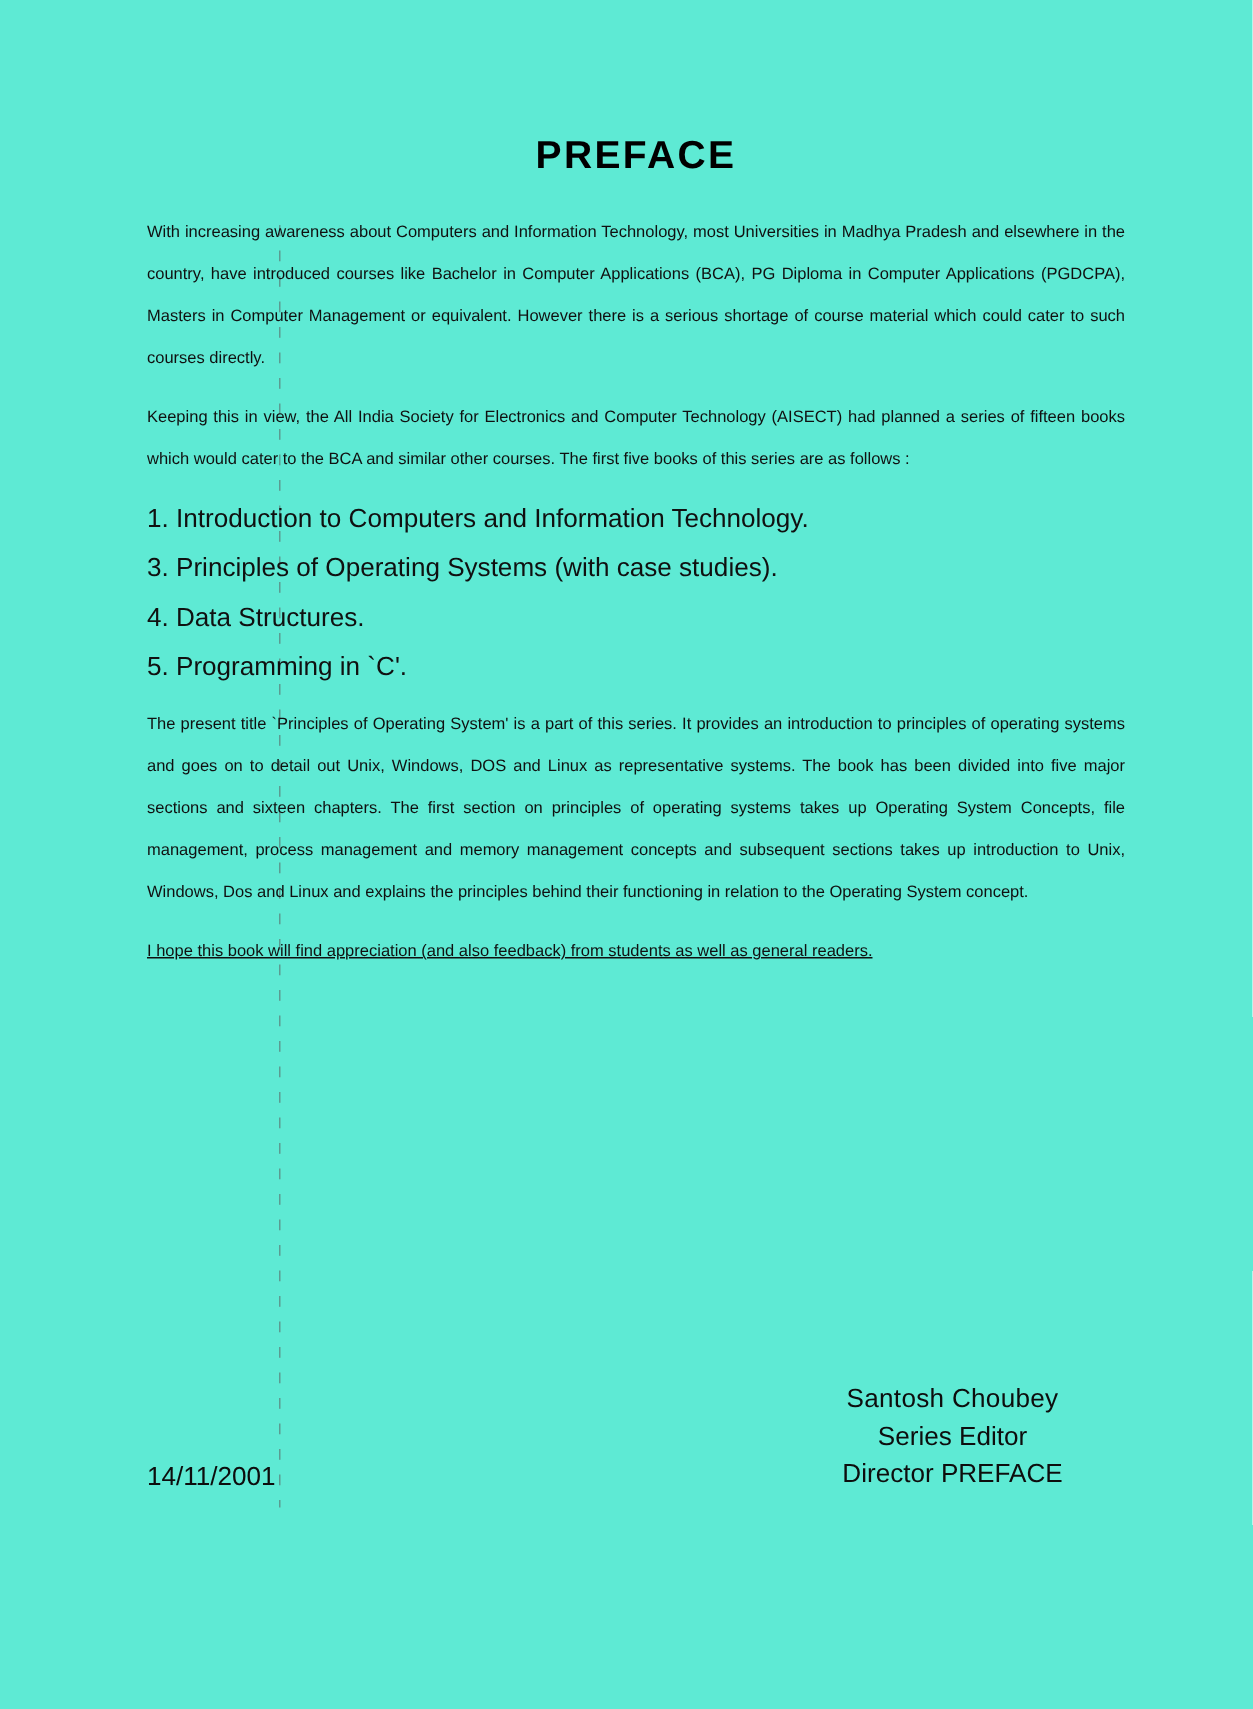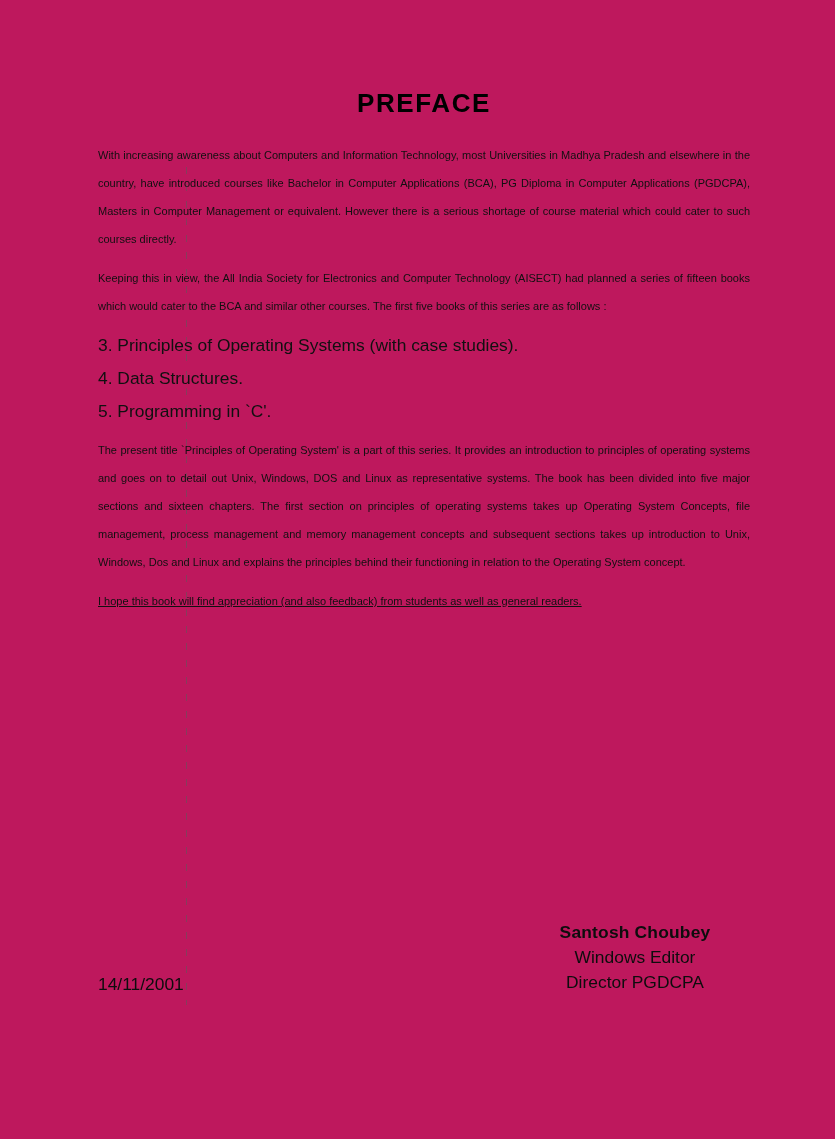--- a/index.html
+++ b/index.html
@@ -5,21 +5,21 @@
 <style>
   html, body {
     margin: 0;
     padding: 0;
     background: #ffffff;
   }
   .page {
     position: relative;
     width: 835px;
     height: 1139px;
-    background: #be185d;
+    background: #5eead4;
     overflow: hidden;
     font-family: "Liberation Sans", sans-serif;
     color: #0d0d0d;
   }
 
   
   .scan-artifact {
     position: absolute;
     left: 186px;
     top: 150px;
@@ -82,21 +82,21 @@
     position: absolute;
     left: 520px;
     top: 920px;
     width: 230px;
     text-align: center;
     font-size: 17.4px;
     line-height: 25px;
     color: #0d0d0d;
   }
   .signature .sig-name {
-    font-weight: bold;
+    font-weight: normal;
     letter-spacing: 0.2px;
   }
 
   .date-line {
     position: absolute;
     left: 98px;
     top: 972px;
     font-size: 17.4px;
     line-height: 25px;
     color: #0d0d0d;
@@ -111,33 +111,34 @@
 
   <div class="content">
 
     <h1 class="doc-title">PREFACE</h1>
 
     <p class="para">With increasing awareness about Computers and Information Technology, most Universities in Madhya Pradesh and elsewhere in the country, have introduced courses like Bachelor in Computer Applications (BCA), PG Diploma in Computer Applications (PGDCPA), Masters in Computer Management or equivalent. However there is a serious shortage of course material which could cater to such courses directly.</p>
 
     <p class="para">Keeping this in view, the All India Society for Electronics and Computer Technology (AISECT) had planned a series of fifteen books which would cater to the BCA and similar other courses. The first five books of this series are as follows :</p>
 
     <ol class="book-list">
+      <li>1. Introduction to Computers and Information Technology.</li>
       <li>3. Principles of Operating Systems (with case studies).</li>
       <li>4. Data Structures.</li>
       <li>5. Programming in `C'.</li>
     </ol>
 
     <p class="para">The present title `Principles of Operating System' is a part of this series. It provides an introduction to principles of operating systems and goes on to detail out Unix, Windows, DOS and Linux as representative systems. The book has been divided into five major sections and sixteen chapters. The first section on principles of operating systems takes up Operating System Concepts, file management, process management and memory management concepts and subsequent sections takes up introduction to Unix, Windows, Dos and Linux and explains the principles behind their functioning in relation to the Operating System concept.</p>
 
 
     <p class="para">I hope this book will find appreciation (and also feedback) from students as well as general readers.</p>
 
   </div>
 
   <div class="signature">
     <div class="sig-name">Santosh Choubey</div>
-    <div>Windows Editor</div>
-    <div>Director PGDCPA</div>
+    <div>Series Editor</div>
+    <div>Director PREFACE</div>
   </div>
 
   <div class="date-line">14/11/2001</div>
 
 </div>
 
 </body></html>

